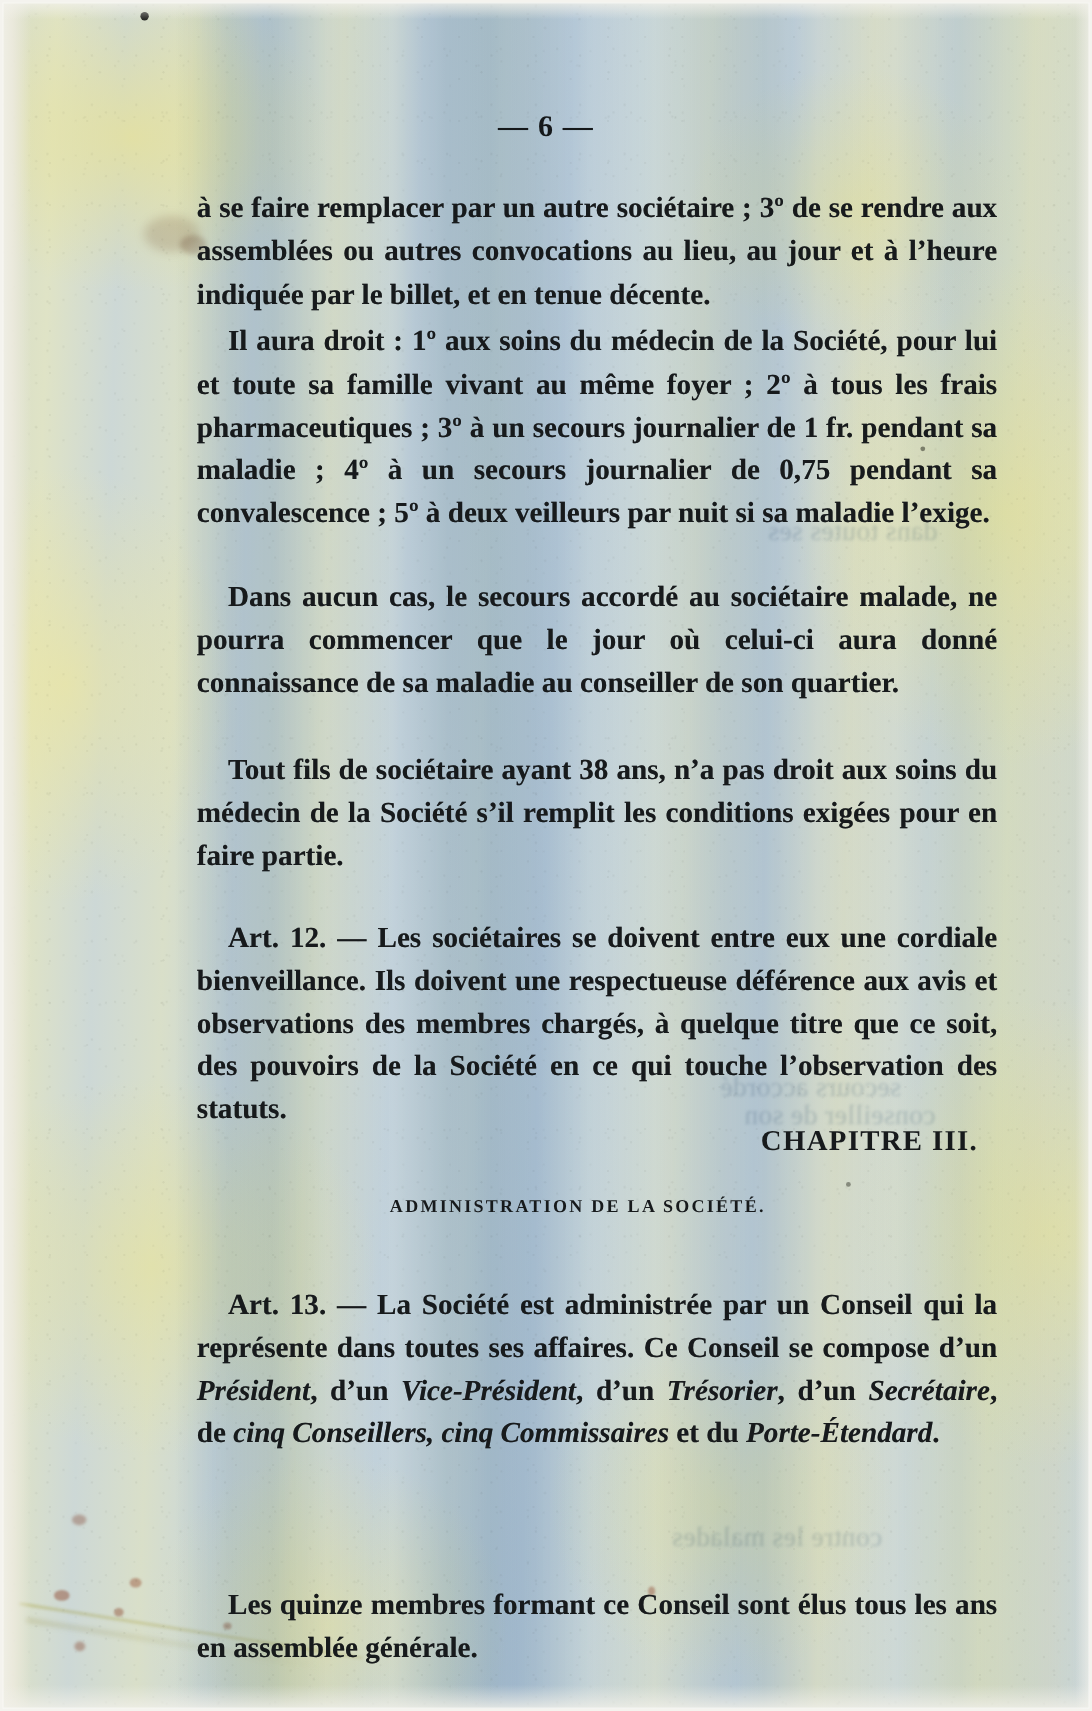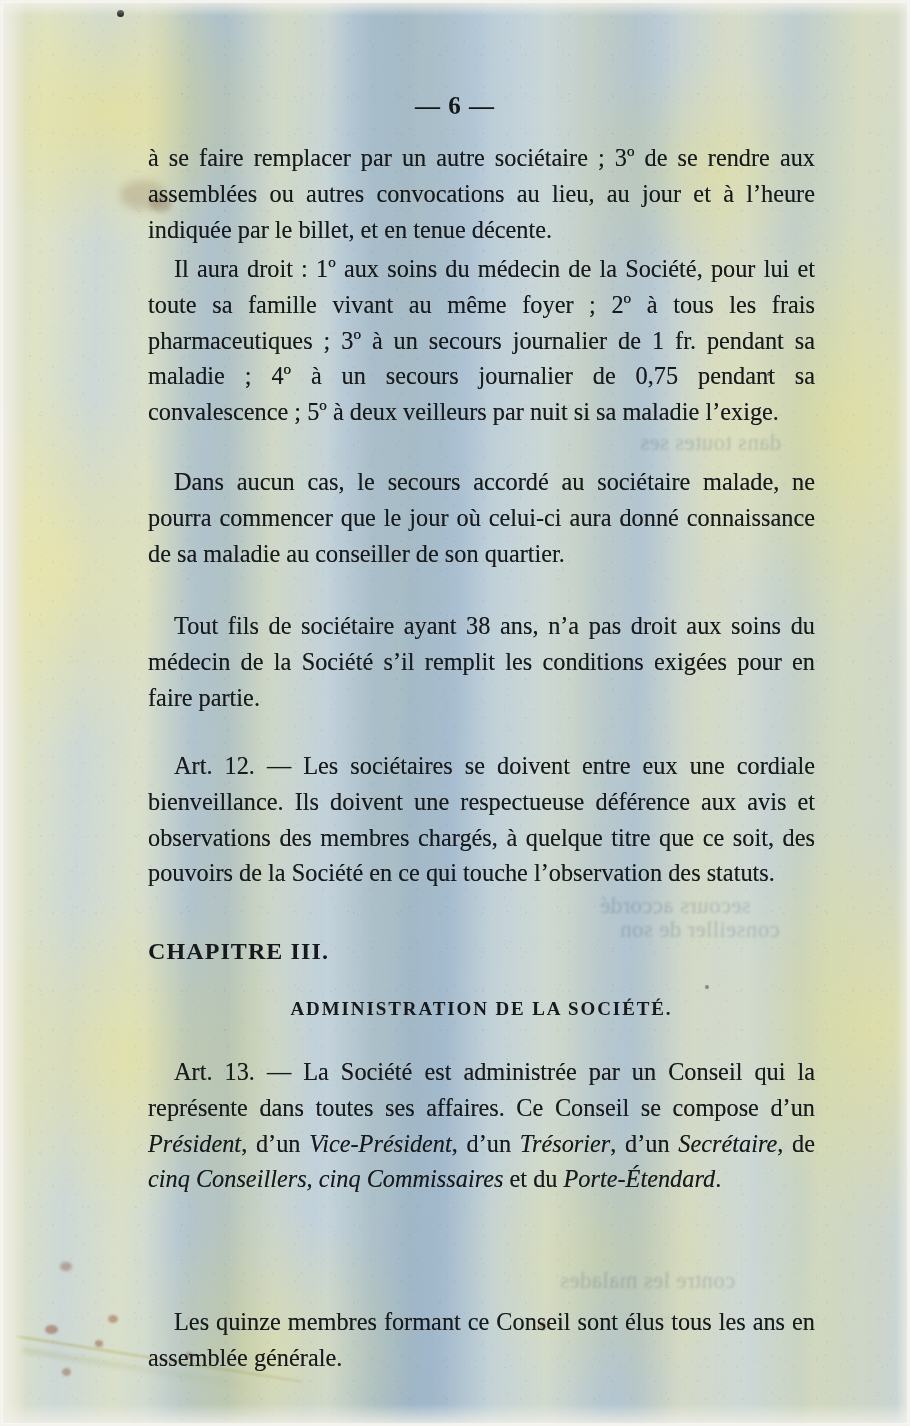--- a/index.html
+++ b/index.html
@@ -78,27 +78,27 @@
     opacity:.9;pointer-events:none;}
   .edge-r{position:absolute;right:0;top:0;width:14px;height:100%;
     background:linear-gradient(270deg,#f1f0e9 0%, rgba(240,238,228,0) 100%);
     opacity:.85;pointer-events:none;}
 
   
   .content{position:absolute;left:148px;top:0;width:667px;
     color:#171a1c;}
   .folio{position:absolute;top:92px;left:0;width:910px;text-align:center;
     font-size:25px;font-weight:700;letter-spacing:1px;color:#15181a;}
-  p.para{margin:0;font-size:24.3px;line-height:35.8px;text-align:justify;
-    text-indent:26px;font-weight:400;
+  p.para{margin:16px;font-size:24.3px;line-height:35.8px;text-align:justify;
+    text-indent:26px;font-weight:700;
     text-shadow:0 0 .35px rgba(20,22,24,.5);}
   p.para.cont{text-indent:0;}
-  .chap{margin:0;text-align:left;font-size:24px;font-weight:700;
+  .chap{margin:0;text-align:right;font-size:24px;font-weight:700;
     letter-spacing:1.1px;}
-  .subchap{margin:0;text-align:center;font-size:19px;font-weight:700;
+  .subchap{margin:0;text-align:center;font-size:15px;font-weight:700;
     letter-spacing:1.9px;}
   i{font-style:italic;}
   .blk{position:absolute;left:0;width:667px;}
 </style>
 </head>
 <body>
 
 <div class="page">
 
   <div class="paper"></div>

